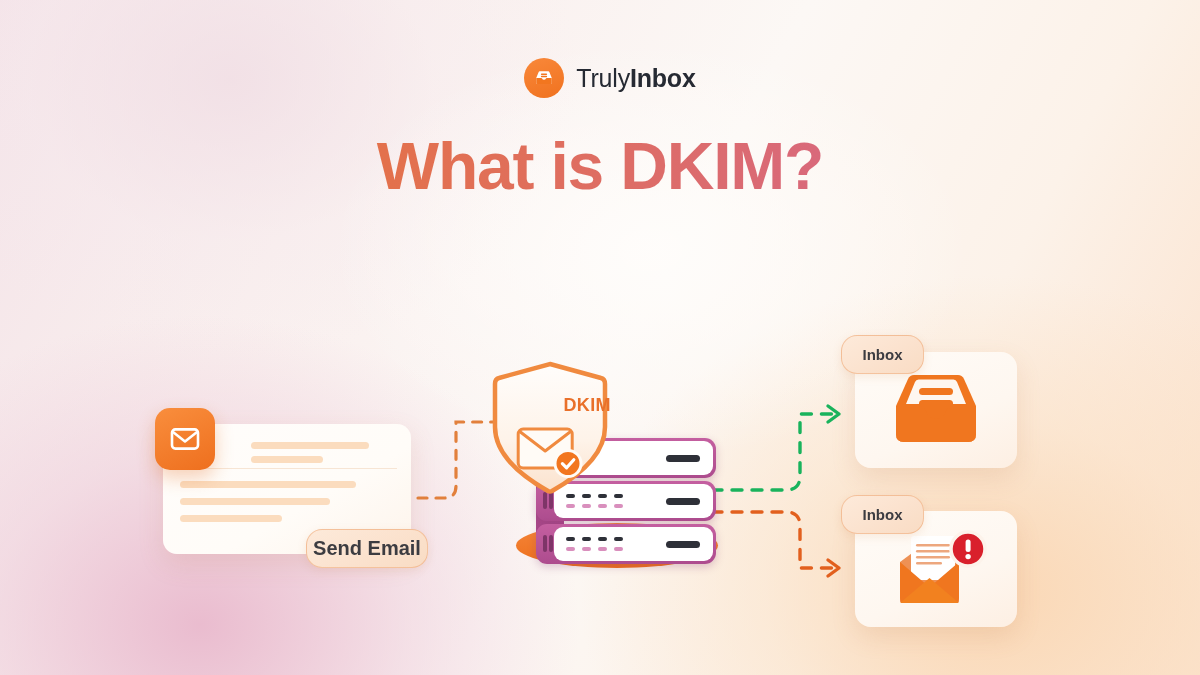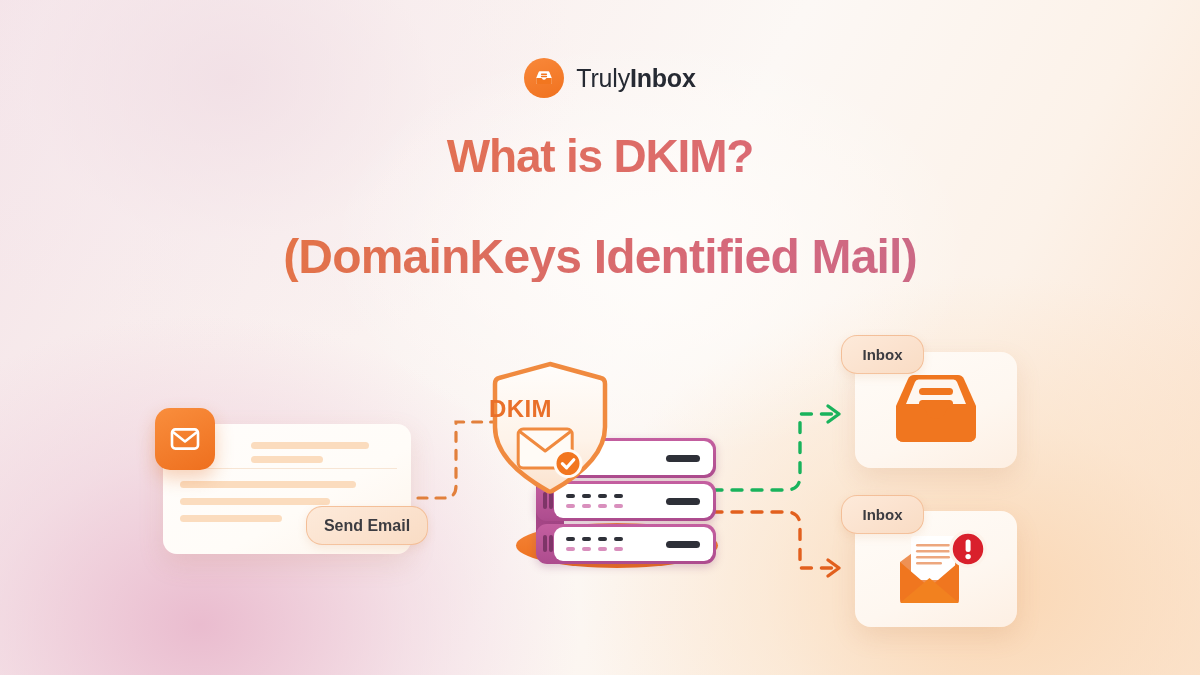--- a/index.html
+++ b/index.html
@@ -88,21 +88,21 @@
     white-space: nowrap;
   }
   .logo-text b { font-weight: 700; }
 
   .headline {
     position: absolute;
     left: 0;
     right: 0;
     top: 133px;
     text-align: center;
-    font-size: 46px;
+    font-size: 66px;
     line-height: 1.02;
     font-weight: 700;
     letter-spacing: -1.2px;
     background: linear-gradient(90deg, #EF7B32 0%, #E3714C 32%, #D9697A 68%, #C06A92 100%);
     -webkit-background-clip: text;
     background-clip: text;
     color: transparent;
     -webkit-text-fill-color: transparent;
   }
   .subheadline {
@@ -183,22 +183,22 @@
     position: absolute;
     left: 489px;
     top: 361px;
     width: 122px;
     height: 135px;
   }
   .dkim-text {
     position: absolute;
     left: 0; right: 0;
     top: 34px;
-    text-align: left;
-    font-size: 24px;
+    text-align: right;
+    font-size: 18px;
     font-weight: 700;
     letter-spacing: 0.4px;
     color: #E9702A;
   }
 
   
   .server-stack {
     position: absolute;
     left: 509px;
     top: 428px;
@@ -293,21 +293,20 @@
         <path d="M3.6 11.6 L6.2 5.4 Q6.5 4.6 7.3 4.6 L16.7 4.6 Q17.5 4.6 17.8 5.4 L20.4 11.6 L20.4 17.4 Q20.4 18.6 19.2 18.6 L4.8 18.6 Q3.6 18.6 3.6 17.4 Z" fill="#ffffff"></path>
         <path d="M3.6 11.9 L9 11.9 Q9.6 11.9 9.9 12.5 Q10.4 13.8 12 13.8 Q13.6 13.8 14.1 12.5 Q14.4 11.9 15 11.9 L20.4 11.9 L20.4 17.4 Q20.4 18.6 19.2 18.6 L4.8 18.6 Q3.6 18.6 3.6 17.4 Z" fill="#F2761F"></path>
         <rect x="8.6" y="7.2" width="6.8" height="1.5" rx="0.75" fill="#F2761F"></rect>
         <rect x="8.6" y="9.6" width="6.8" height="1.5" rx="0.75" fill="#F2761F"></rect>
       </svg>
     </span>
     <span class="logo-text"><span>Truly</span><b>Inbox</b></span>
   </div>
 
   <div class="headline">What is DKIM?</div>
-  <div class="subheadline">(DomainKeys Identified Mail)</div>
 
   <svg class="connector" style="left:398px; top:408px;" width="110" height="110" viewBox="0 0 110 110" fill="none">
     <path d="M2 90 H46 Q58 90 58 78 V14 H104" stroke="#E2803C" stroke-width="3.2" stroke-linecap="round" stroke-dasharray="9 9" fill="none"></path>
   </svg>
 
   <svg class="connector" style="left:690px; top:392px;" width="165" height="112" viewBox="0 0 165 112" fill="none">
     <path d="M2 98 H96 Q110 98 110 84 V22 H146" stroke="#19B35C" stroke-width="3.4" stroke-linecap="round" stroke-dasharray="10 10" fill="none"></path>
     <path d="M138 14 L149 22 L138 30" stroke="#19B35C" stroke-width="3.4" stroke-linecap="round" stroke-linejoin="round" fill="none"></path>
   </svg>
 
@@ -325,21 +324,21 @@
     <div class="line" style="left:17px; top:91px; width:102px;"></div>
   </div>
 
   <div class="env-badge">
     <svg width="30" height="24" viewBox="0 0 30 24" fill="none">
       <rect x="2" y="2.4" width="26" height="19.2" rx="3.4" stroke="#ffffff" stroke-width="2.6"></rect>
       <path d="M3.6 5.4 L15 14.4 L26.4 5.4" stroke="#ffffff" stroke-width="2.6" stroke-linecap="round" stroke-linejoin="round" fill="none"></path>
     </svg>
   </div>
 
-  <div class="pill" style="left:306px; top:506px; width:120px; height:37px; font-size:16px;">
+  <div class="pill" style="left:306px; top:529px; width:120px; height:37px; font-size:20px;">
     <span>Send Email</span>
   </div>
 
   <div class="server-stack">
     <div class="srv-base"></div>
     <div class="srv-spine"></div>
 
     <div class="srv-unit" style="top:10px;">
       <div class="srv-face">
         <div class="srv-dot dark" style="left:12px; top:10px;"></div>

